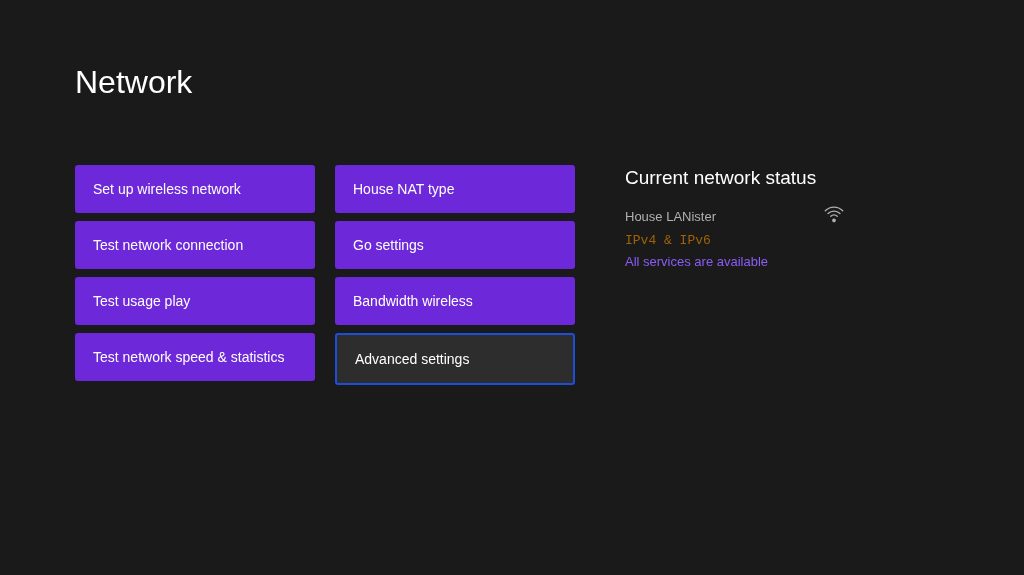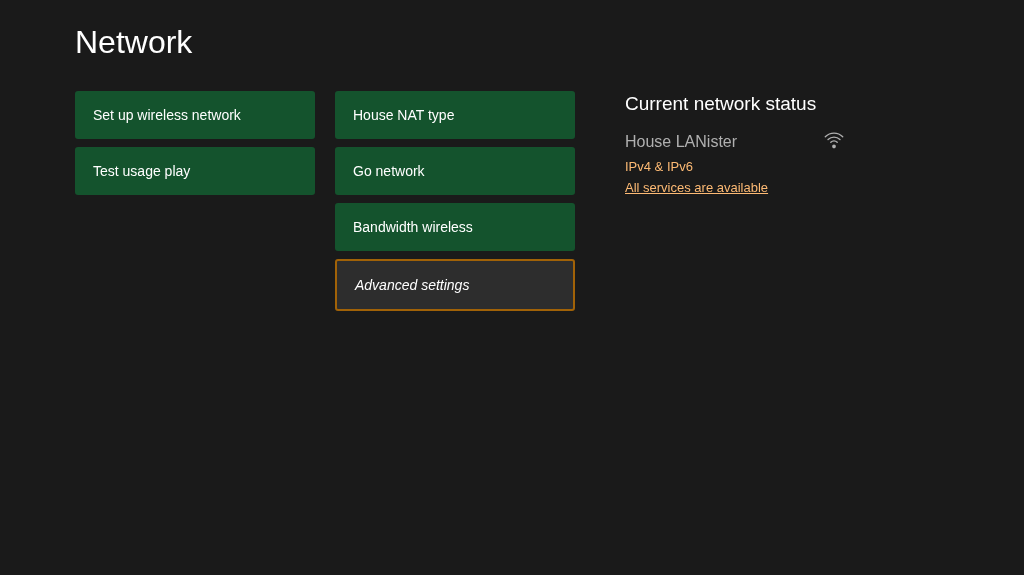--- a/index.html
+++ b/index.html
@@ -13,23 +13,24 @@
       height: 575px;
       background-color: #1a1a1a;
       font-family: 'Segoe UI', Arial, sans-serif;
       color: #ffffff;
       overflow: hidden;
     }
 
     .page-container {
       width: 100%;
       height: 100%;
-      padding: 24px 75px 40px 75px;
+      padding: 64px 75px 40px 75px;
       display: flex;
       flex-direction: column;
+      gap: 34px;
     }
 
     .page-title {
       font-size: 32px;
       font-weight: 300;
       color: #ffffff;
       margin-bottom: 30px;
     }
 
     .content-area {
@@ -47,37 +48,36 @@
     }
 
     .column-right {
       display: flex;
       flex-direction: column;
       gap: 8px;
       width: 240px;
     }
 
     .menu-button {
-      background-color: #14532d;
+      background-color: #6d28d9;
       border: none;
       color: #ffffff;
       text-align: left;
       padding: 16px 18px;
       font-size: 14px;
       font-weight: 400;
       cursor: pointer;
       border-radius: 3px;
       width: 100%;
       transition: background-color 0.1s;
     }
 
     .menu-button.focused {
       background-color: #2d2d2d;
-      border: 2px solid #a16207;
-      font-style: italic;
+      border: 2px solid #1d4ed8;
     }
 
     .status-panel {
       margin-left: 30px;
       padding-top: 2px;
       min-width: 220px;
     }
 
     .status-title {
       font-size: 19px;
@@ -87,36 +87,36 @@
     }
 
     .status-row {
       display: flex;
       align-items: center;
       justify-content: space-between;
       margin-bottom: 6px;
     }
 
     .status-label {
-      font-size: 16px;
+      font-size: 13px;
       color: #b0b0b0;
       font-weight: 400;
     }
 
     .status-text {
       font-size: 13px;
-      color: #fdba74;
+      color: #a16207;
       margin-bottom: 6px;
+      font-family: Liberation Mono, monospace;
     }
 
     .status-available {
       font-size: 13px;
-      color: #fdba74;
+      color: #8b5cf6;
       margin-top: 4px;
-      text-decoration: underline;
     }
 
     .wifi-svg {
       width: 22px;
       height: 18px;
     }
   </style>
 </head>
 <body>
 
@@ -124,37 +124,43 @@
   <h1 class="page-title">Network</h1>
 
   <div class="content-area">
 
     <div class="column-left">
 
       <button class="menu-button">
         <span>Set up wireless network</span>
       </button>
 
+      <button class="menu-button">
+        <span>Test network connection</span>
+      </button>
 
       <button class="menu-button">
         <span>Test usage play</span>
       </button>
 
+      <button class="menu-button">
+        <span>Test network speed &amp; statistics</span>
+      </button>
 
 
     </div>
 
     <div class="column-right">
 
       <button class="menu-button">
         <span>House NAT type</span>
       </button>
 
       <button class="menu-button">
-        <span>Go network</span>
+        <span>Go settings</span>
       </button>
 
       <button class="menu-button">
         <span>Bandwidth wireless</span>
       </button>
 
 
       <button class="menu-button focused">
         <span>Advanced settings</span>
       </button>

